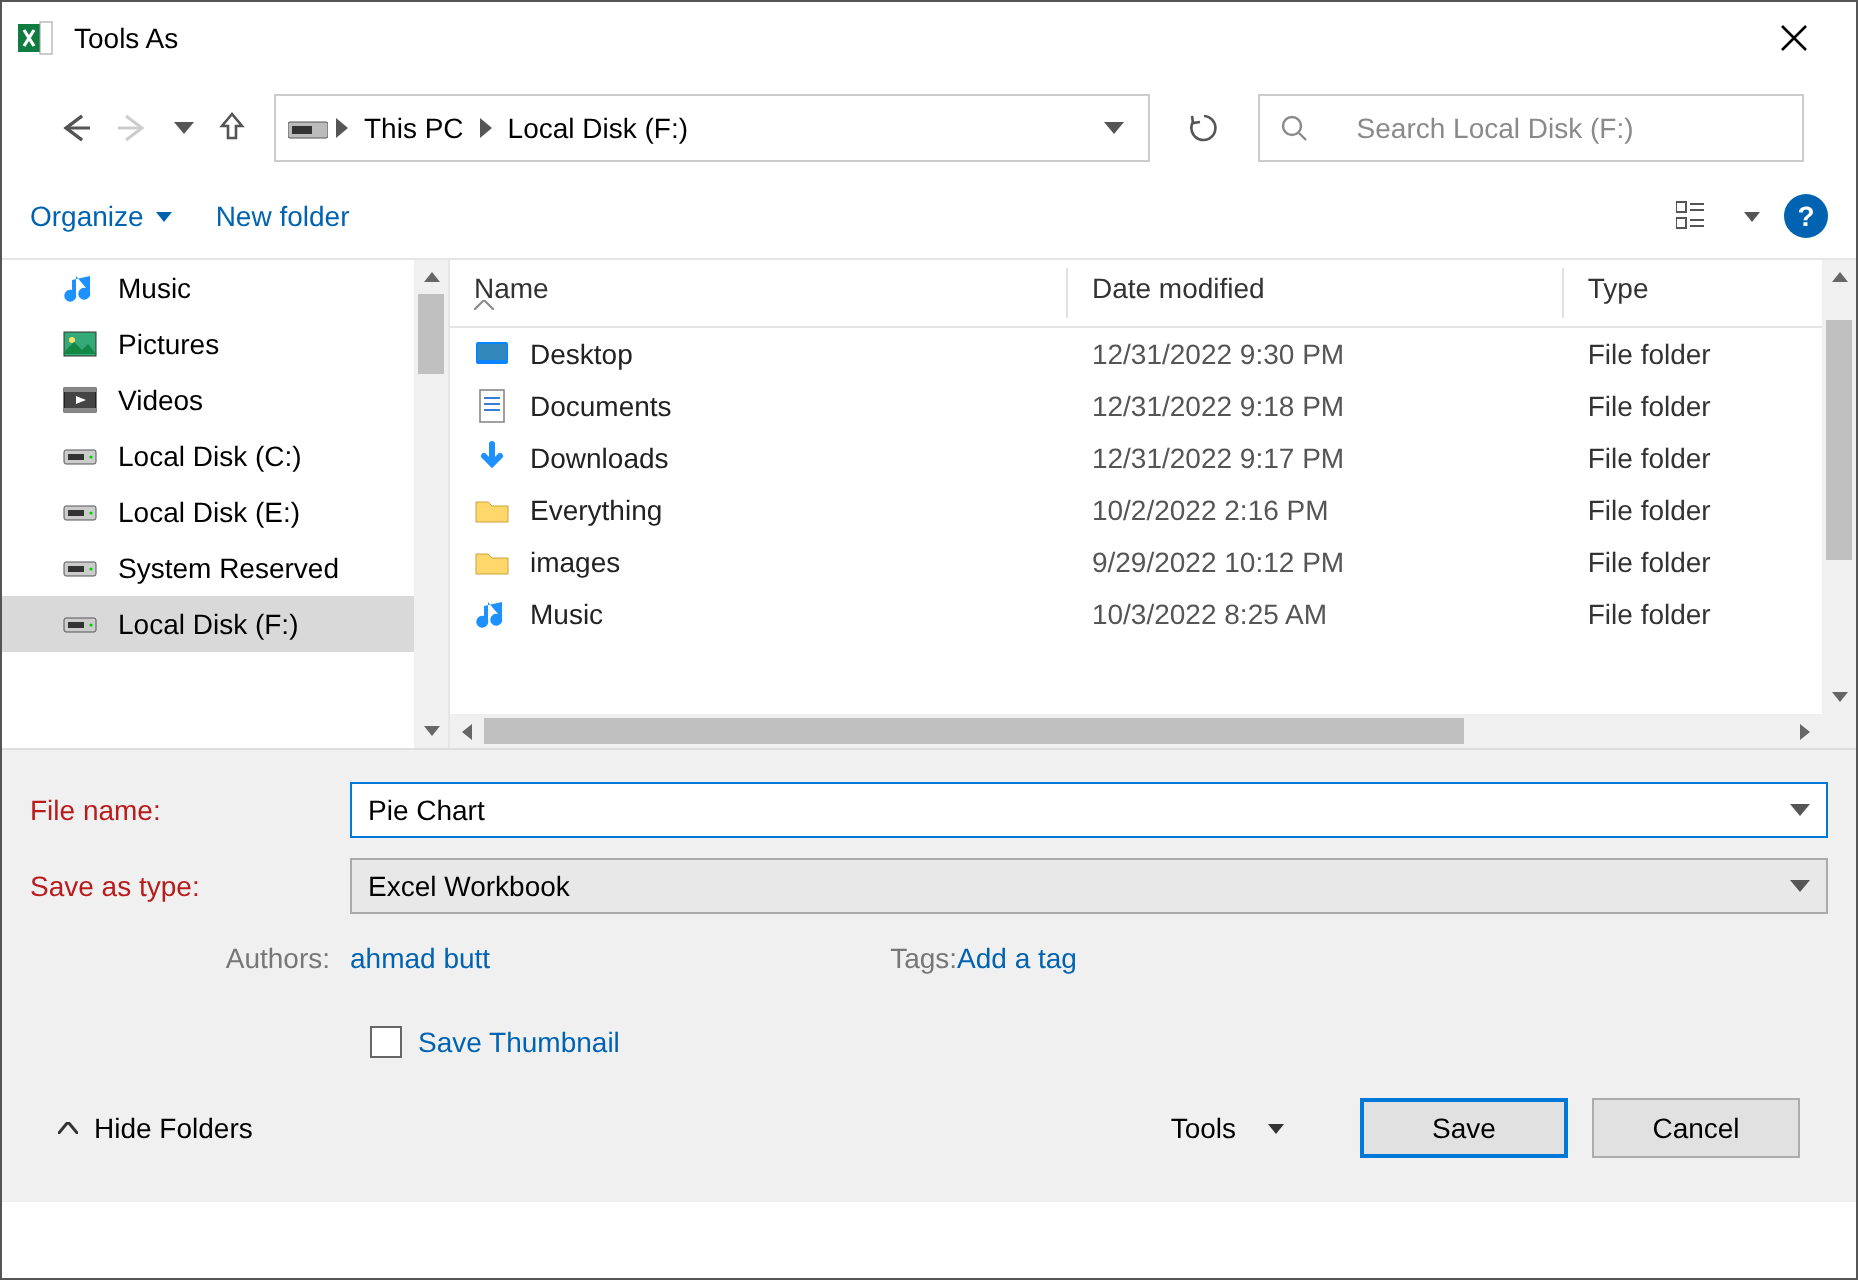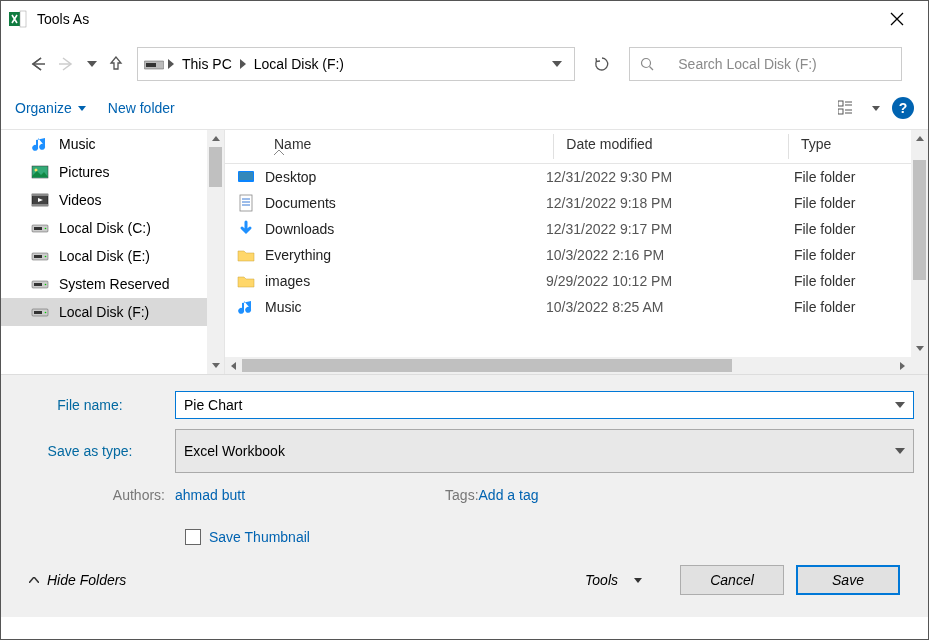--- a/index.html
+++ b/index.html
@@ -41,21 +41,21 @@
     .tree-item.selected { background: #d9d9d9; }
     .tree-item .tree-icon { width: 18px; height: 18px; flex-shrink: 0; }
     .tree-scrollbar { width: 17px; background: #f0f0f0; position: relative; }
     .tree-scroll-arrow { height: 17px; display: flex; align-items: center; justify-content: center; font-size: 9px; color: #666; }
     .tree-scroll-thumb { position: absolute; top: 17px; left: 2px; right: 2px; height: 40px; background: #c0c0c0; }
     
     .file-pane { flex: 1; display: flex; flex-direction: column; position: relative; }
     .file-header { display: flex; border-bottom: 1px solid #e5e5e5; font-size: 14px; color: #333; }
     .file-header .col { padding: 6px 12px; position: relative; }
     .file-header .col::after { content: ""; position: absolute; right: 0; top: 4px; bottom: 4px; width: 1px; background: #e0e0e0; }
-    .file-header .col.name { flex: 1.4; margin-left: 37px; }
+    .file-header .col.name { flex: 1.4; }
     .file-header .col.date { flex: 1.1; }
     .file-header .col.type { flex: 0.6; }
     .file-header .sort-caret { font-size: 9px; color: #777; margin-left: 30px; position: relative; top: -2px; }
     .file-rows { flex: 1; overflow: hidden; }
     .file-row { display: flex; font-size: 14px; padding: 4px 0; color: #222; }
     .file-row .cell { padding: 0 12px; display: flex; align-items: center; gap: 10px; }
     .file-row .cell.name { flex: 1.4; }
     .file-row .cell.date { flex: 1.1; color: #555; }
     .file-row .cell.type { flex: 0.6; color: #333; }
     .row-icon { width: 18px; height: 18px; flex-shrink: 0; }
@@ -63,38 +63,38 @@
     .file-right-scroll .thumb { position: absolute; top: 30px; left: 2px; right: 2px; height: 120px; background: #c0c0c0; }
     .file-right-scroll .arr { height: 17px; display: flex; align-items: center; justify-content: center; font-size: 9px; color: #666; }
     .file-right-scroll .arr.bottom { position: absolute; bottom: 0; left: 0; right: 0; }
     .file-bottom-scroll { height: 17px; background: #f0f0f0; display: flex; align-items: center; position: relative; }
     .file-bottom-scroll .arr { width: 17px; display: flex; align-items: center; justify-content: center; font-size: 9px; color: #666; }
     .file-bottom-scroll .thumb { position: absolute; left: 17px; width: 490px; top: 2px; bottom: 2px; background: #c0c0c0; }
     .file-bottom-scroll .arr.right { margin-left: auto; margin-right:17px; }
     
     .form-area { background: #f0f0f0; padding: 16px 14px 12px 14px; border-top: 1px solid #ddd; }
     .form-row { display: flex; align-items: center; margin-bottom: 10px; }
-    .form-label { width: 160px; text-align: center; padding-right: 10px; font-size: 14px; color: #0369a1; }
+    .form-label { width: 160px; text-align: left; padding-right: 10px; font-size: 14px; color: #b91c1c; }
     .fn-wrap { flex: 1; display: flex; align-items: center; border: 1px solid #0078d7; background: #fff; height: 28px; padding: 0 8px; }
     .fn-wrap input { flex: 1; border: none; outline: none; font-size: 14px; }
     .fn-wrap .dd { color: #555; font-size: 10px; }
-    .type-wrap { flex: 1; display: flex; align-items: center; border: 1px solid #aaa; background: #e8e8e8; height: 44px; padding: 0 8px; }
+    .type-wrap { flex: 1; display: flex; align-items: center; border: 1px solid #aaa; background: #e8e8e8; height: 28px; padding: 0 8px; }
     .type-wrap .val { flex: 1; font-size: 14px; }
     .type-wrap .dd { color: #555; font-size: 10px; }
     
     .meta-row { display: flex; align-items: center; margin-top: 14px; font-size: 14px; }
     .meta-label { width: 160px; text-align: right; padding-right: 10px; color: #777; }
     .meta-val { color: #0063b1; }
     .meta-row .tags-label { margin-left: 200px; color: #777; }
     
     .thumb-row { display: flex; align-items: center; margin-top: 26px; padding-left: 170px; gap: 8px; font-size: 14px; }
     .thumb-row .chk { width: 16px; height: 16px; border: 1px solid #666; background: #fff; }
     .thumb-row .lbl { color: #0063b1; }
     
-    .footer { display: flex; align-items: center; padding: 20px 14px 10px 14px; font-style: italic; }
+    .footer { display: flex; align-items: center; padding: 20px 14px 10px 14px; }
     .hide-folders { display: flex; align-items: center; gap: 8px; font-size: 14px; }
     .footer .spacer { flex: 1; }
     .tools-dd { font-size: 14px; display: flex; align-items: center; gap: 16px; margin-right: 26px; }
     .btn { width: 104px; height: 30px; background: #e1e1e1; border: 1px solid #adadad; font-size: 14px; display: flex; align-items: center; justify-content: center; margin-left: 12px; }
     .btn.primary { border: 2px solid #0078d7; background: #e1e1e1; }
     
     svg { display: block; }
   </style>
 </head>
 <body>
@@ -354,21 +354,21 @@
         </div>
         <div class="file-row">
     <div class="cell name">
             <span class="row-icon">
               <svg viewBox="0 0 18 18">
                 <path d="M1 5 L7 5 L9 7 L17 7 L17 15 L1 15 Z" fill="#ffd76a" stroke="#caa23a" stroke-width="0.5"></path>
               </svg>
             </span>
             <span>Everything</span>
           </div>
-    <div class="cell date">10/3/2022 2:16 PM</div>
+    <div class="cell date">10/2/2022 2:16 PM</div>
     <div class="cell type">File folder</div>
         </div>
         <div class="file-row">
     <div class="cell name">
             <span class="row-icon">
               <svg viewBox="0 0 18 18">
                 <path d="M1 5 L7 5 L9 7 L17 7 L17 15 L1 15 Z" fill="#ffd76a" stroke="#caa23a" stroke-width="0.5"></path>
               </svg>
             </span>
             <span>images</span>
@@ -458,16 +458,16 @@
         </svg>
       <span>Hide Folders</span>
     </span>
     <span class="spacer"></span>
     <span class="tools-dd">
       <span>Tools</span>
       <svg width="8" height="5" viewBox="0 0 8 5">
           <path d="M0 0 L4 5 L8 0" fill="#333"></path>
         </svg>
     </span>
+    <span class="btn primary">Save</span>
     <span class="btn">Cancel</span>
-    <span class="btn primary">Save</span>
   </div>
 </div>
 
 </body></html>

